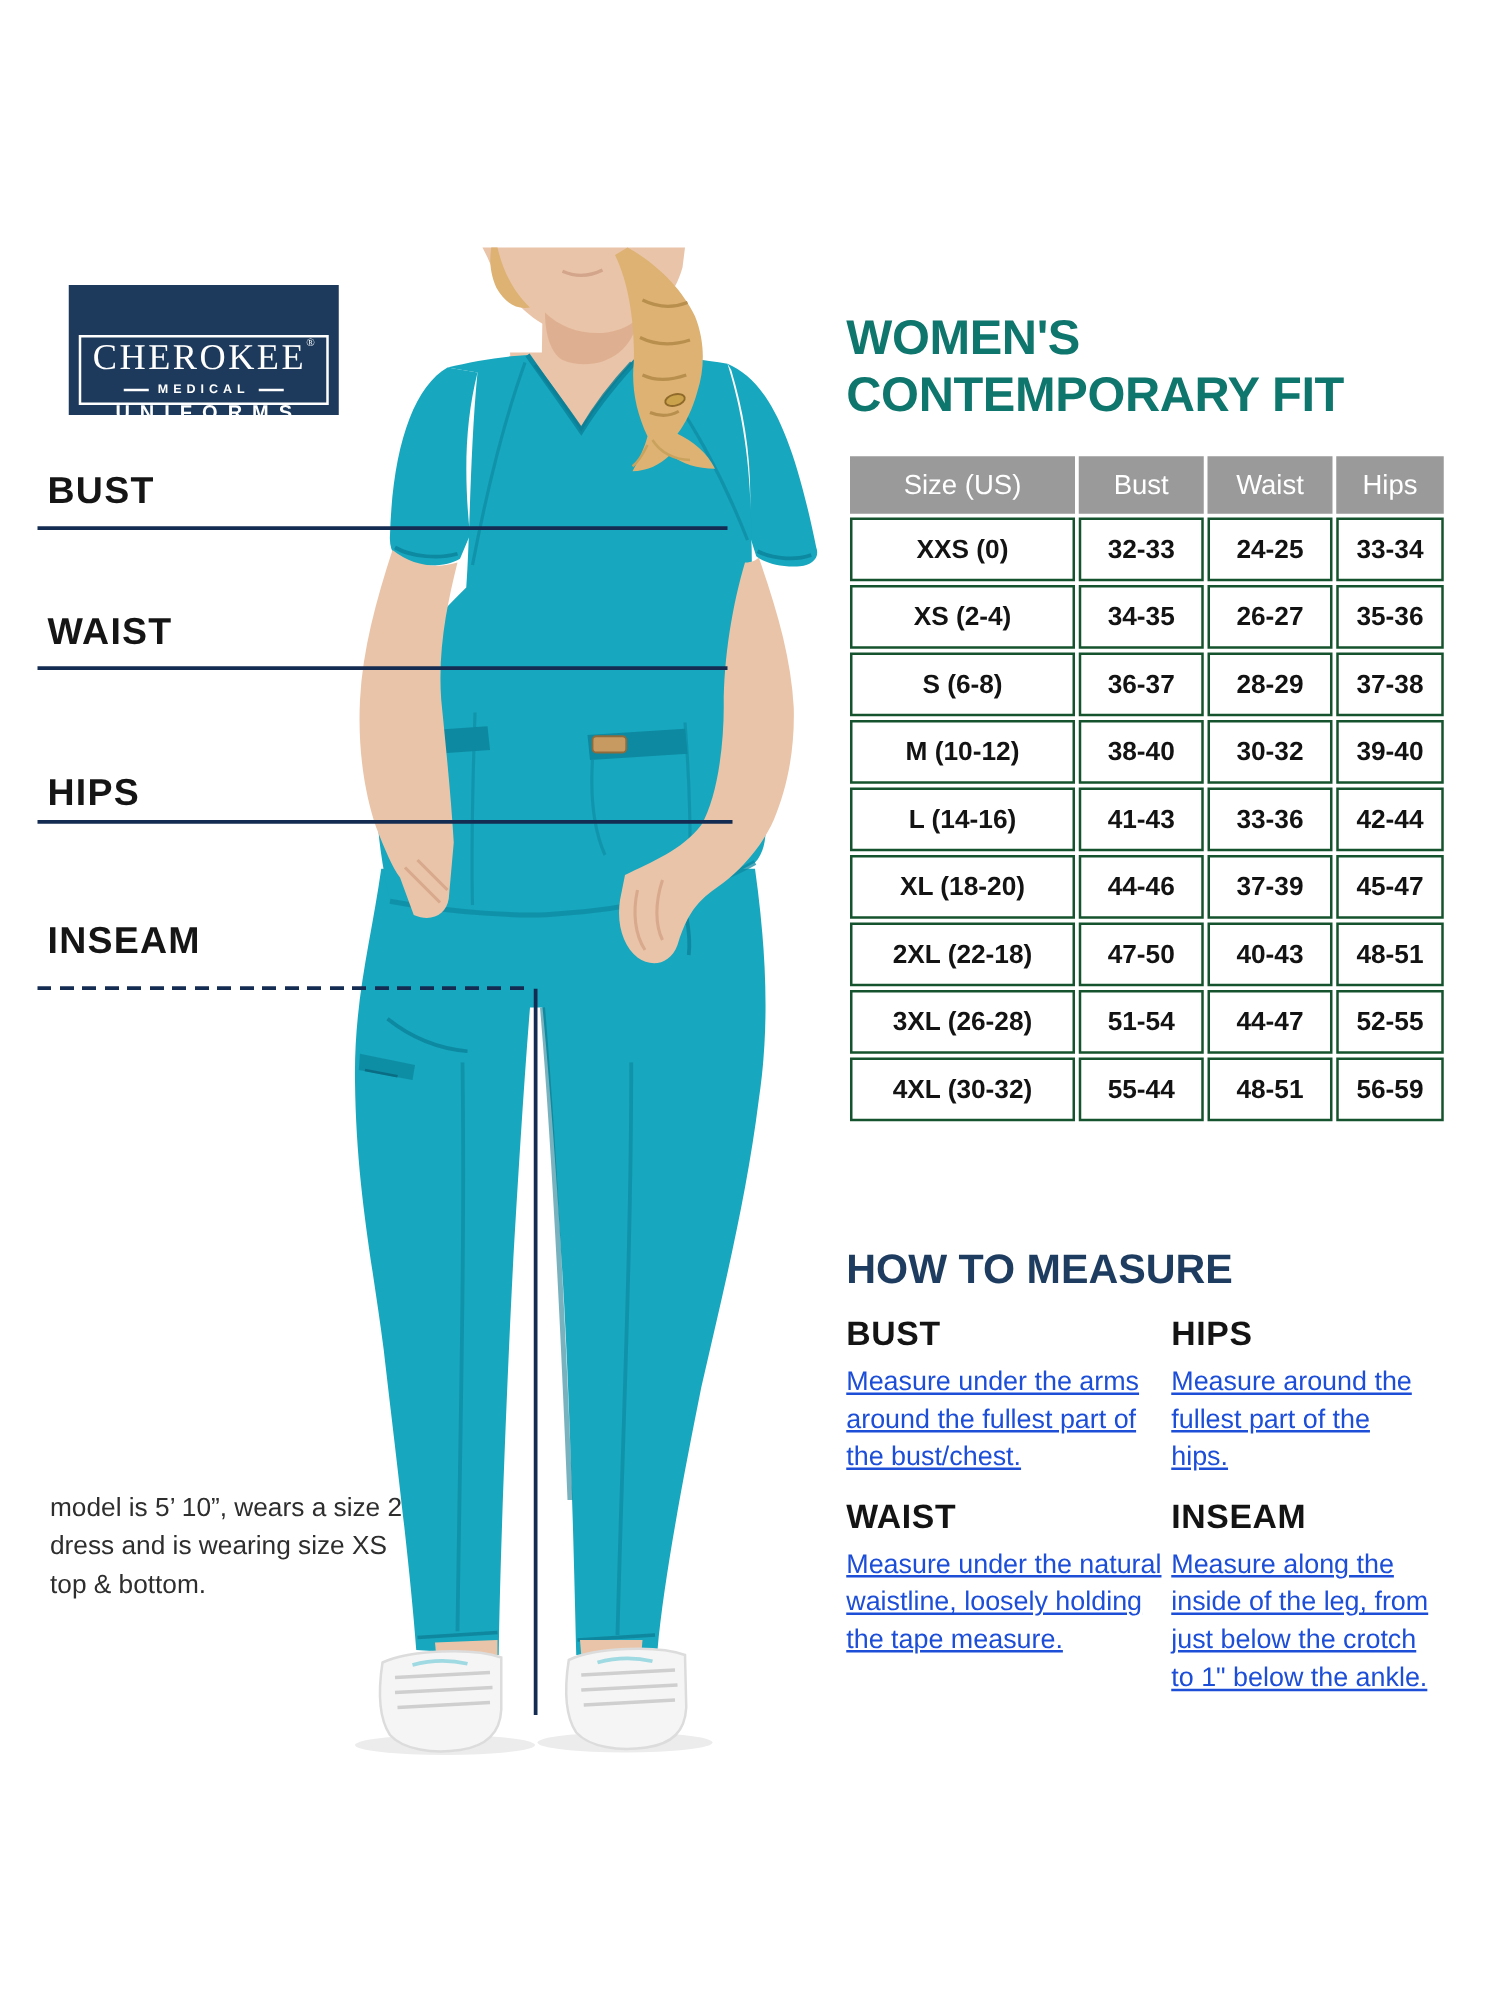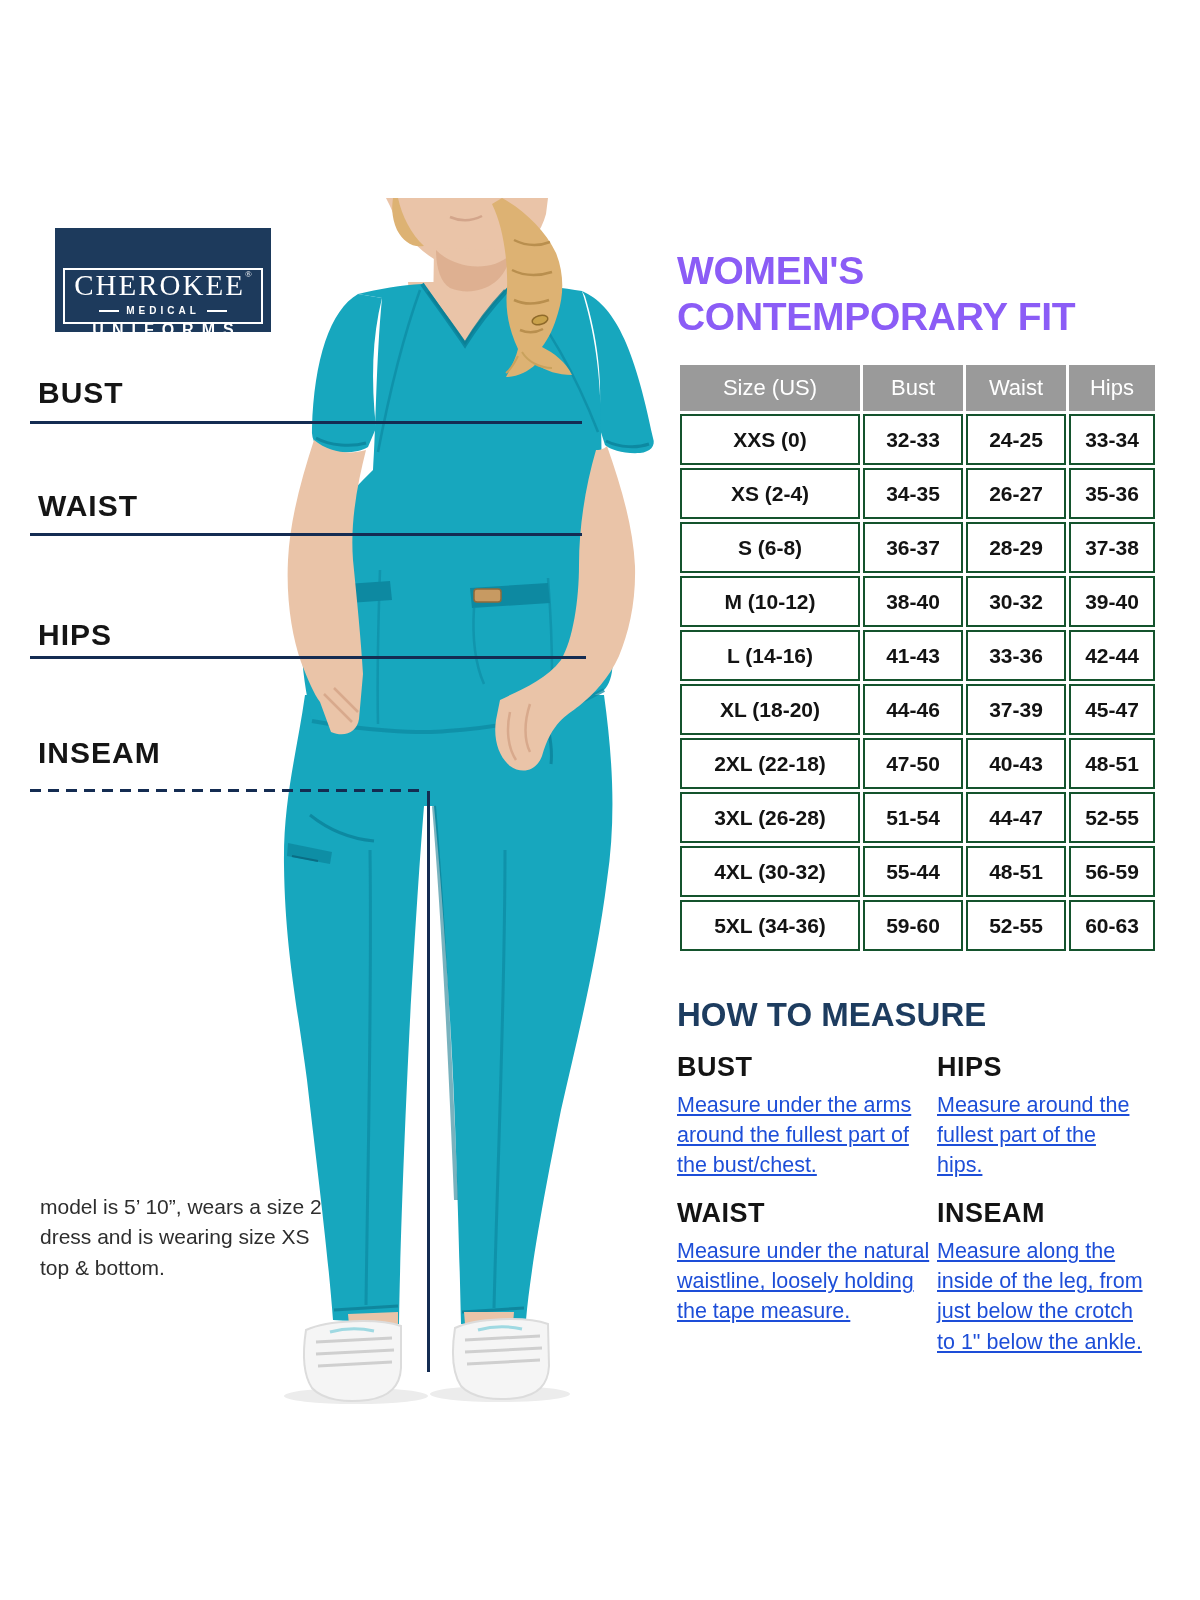--- a/index.html
+++ b/index.html
@@ -11,21 +11,21 @@
   .logo-inner{position:absolute;left:8px;top:8px;right:8px;bottom:8px;border:2px solid #ffffff;
               display:flex;flex-direction:column;align-items:center;justify-content:space-between;margin-top:32px;}
   .logo-brand{font-family:"Liberation Serif", serif;color:#fff;font-size:29px;letter-spacing:2px;line-height:1;}
   .logo-brand sup{font-size:9px;vertical-align:18px;letter-spacing:0;}
   .logo-medical{display:flex;align-items:center;gap:7px;margin-top:5px;}
   .logo-medical .dash{width:20px;height:2px;background:#fff;}
   .logo-medical span{color:#fff;font-size:10px;letter-spacing:4px;font-weight:bold;}
   .logo-uniforms{color:#fff;font-size:16px;letter-spacing:8px;font-weight:bold;margin-top:5px;padding-left:8px;}
 
   
-  .title{position:absolute;left:677px;top:248px;color:#8b5cf6;font-weight:bold;
+  .title{position:absolute;left:677px;top:248px;color:#0f766e;font-weight:bold;
          font-size:39px;line-height:1.18;letter-spacing:-0.3px;}
 
   
   .size-table{position:absolute;left:677px;top:362px;border-collapse:separate;border-spacing:3px;}
   .size-table th{background:#9a9a9a;color:#ffffff;font-size:22px;font-weight:normal;height:46px;
                  border:0;padding:0 6px;}
   .size-table td{border:2px solid #14532d;color:#131313;font-size:21px;font-weight:bold;
                  text-align:center;height:47px;padding:0 4px;background:#fff;}
   .col-size{width:168px;} .col-bust{width:88px;} .col-waist{width:88px;} .col-hips{width:74px;}
 
@@ -211,26 +211,20 @@
           <td>51-54</td>
           <td>44-47</td>
           <td>52-55</td>
         </tr>
         <tr>
           <td>4XL (30-32)</td>
           <td>55-44</td>
           <td>48-51</td>
           <td>56-59</td>
         </tr>
-        <tr>
-          <td>5XL (34-36)</td>
-          <td>59-60</td>
-          <td>52-55</td>
-          <td>60-63</td>
-        </tr>
       </tbody>
   </table>
 
   <div class="howto-heading">HOW TO MEASURE</div>
   <div class="howto-grid">
     <div class="howto-item">
       <h3>BUST</h3>
       <p>Measure under the arms around the fullest part of the bust/chest.</p>
     </div>
     <div class="howto-item">

